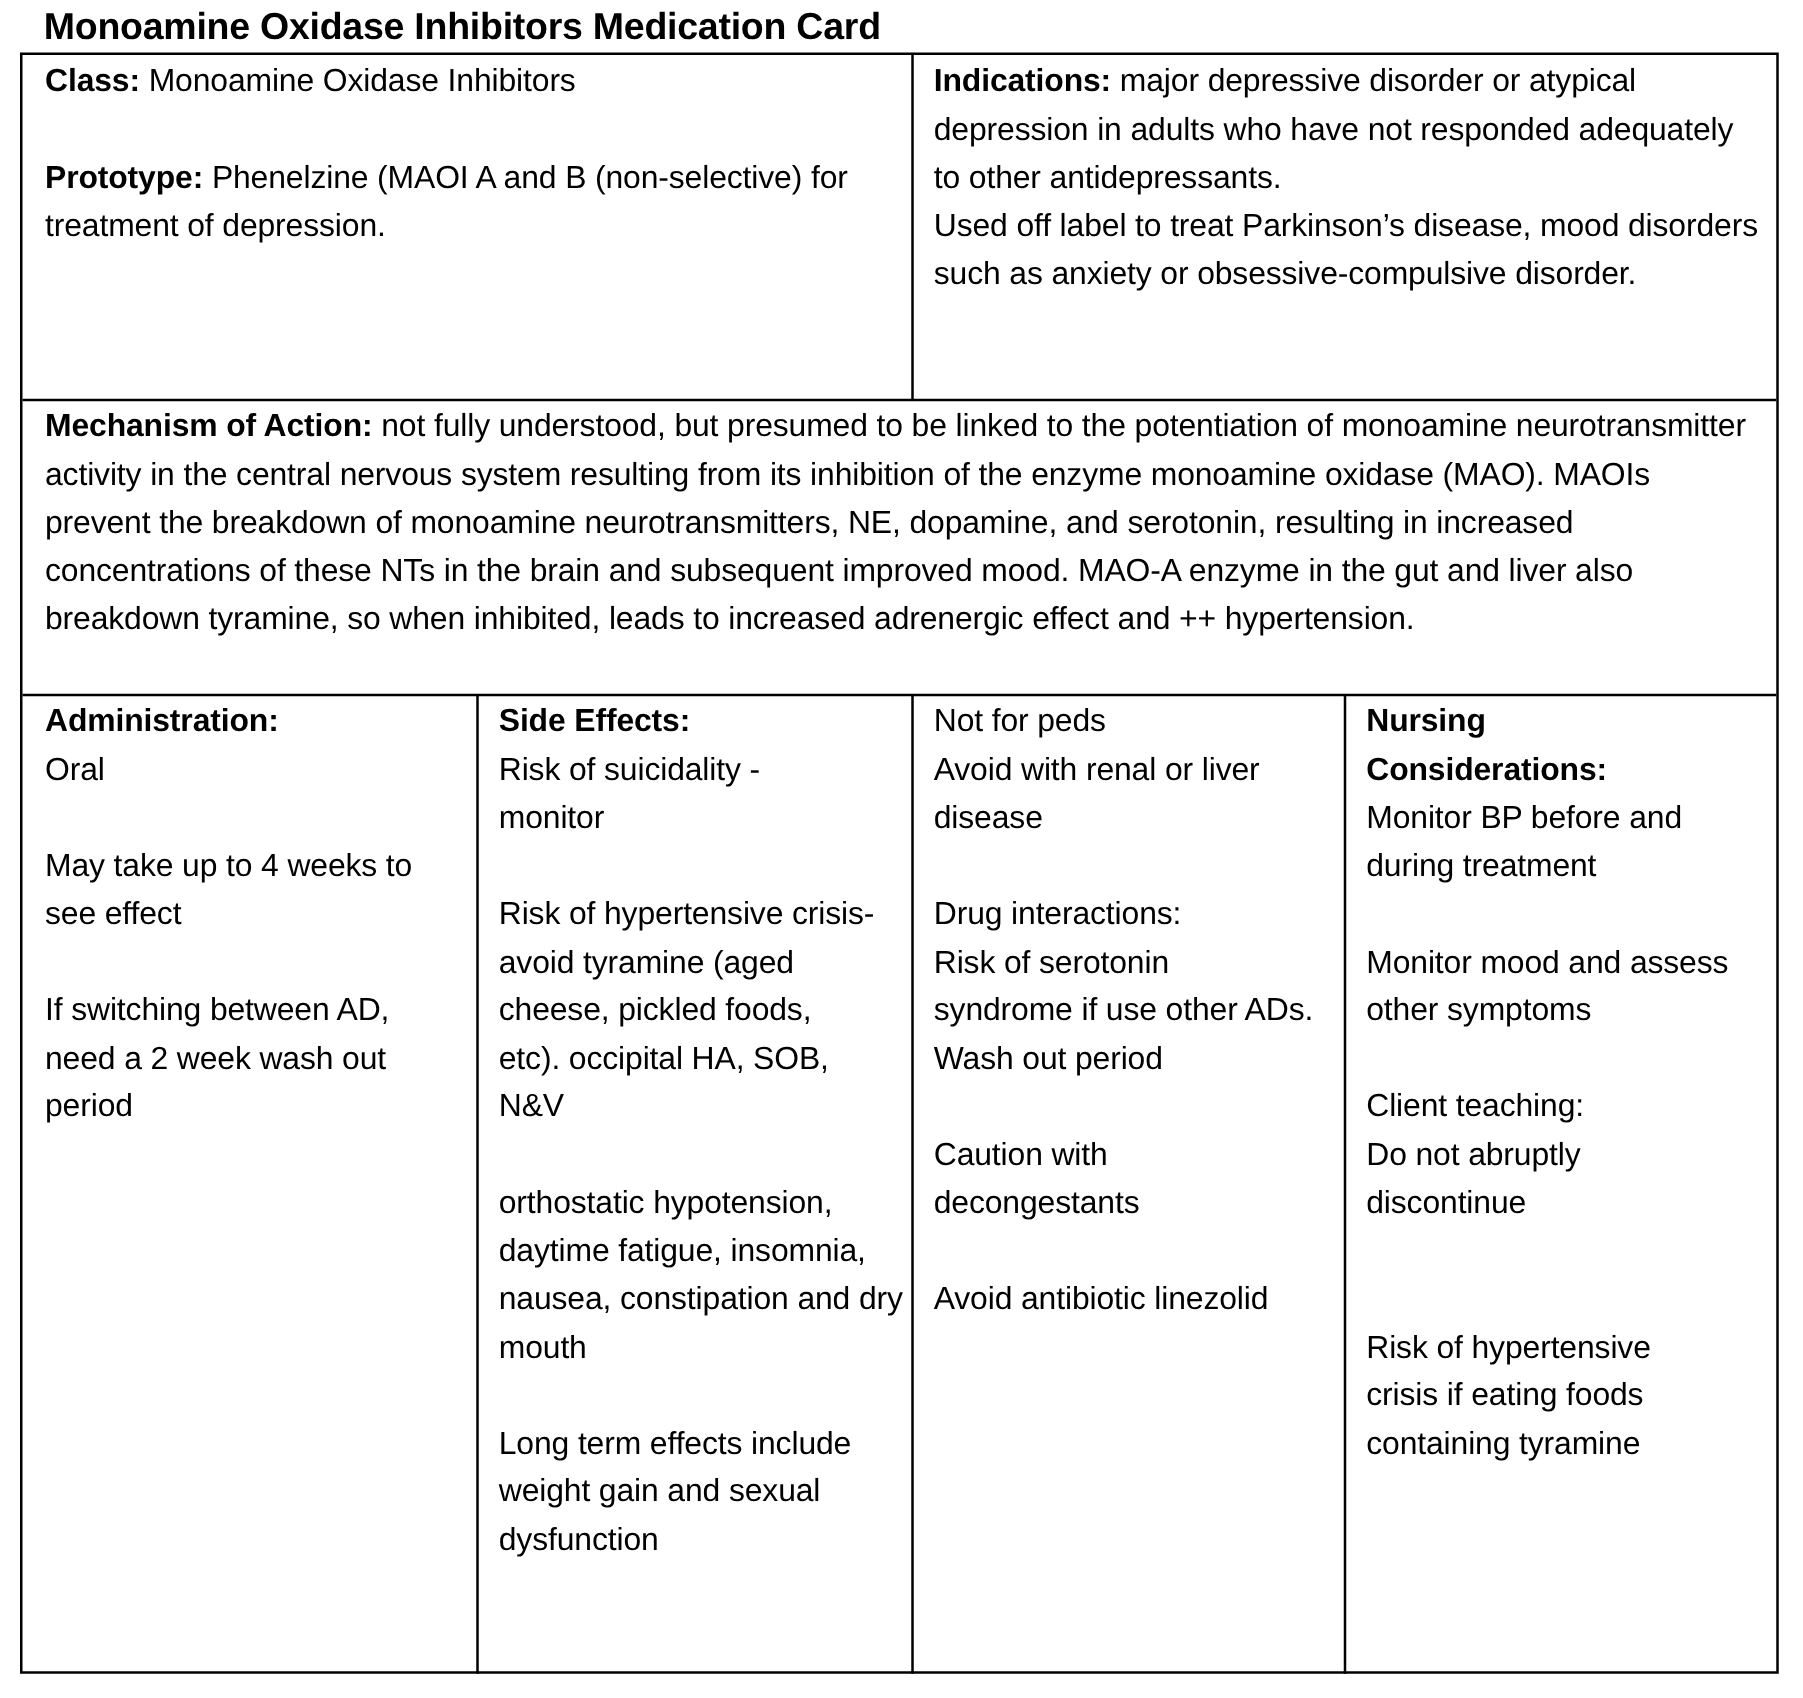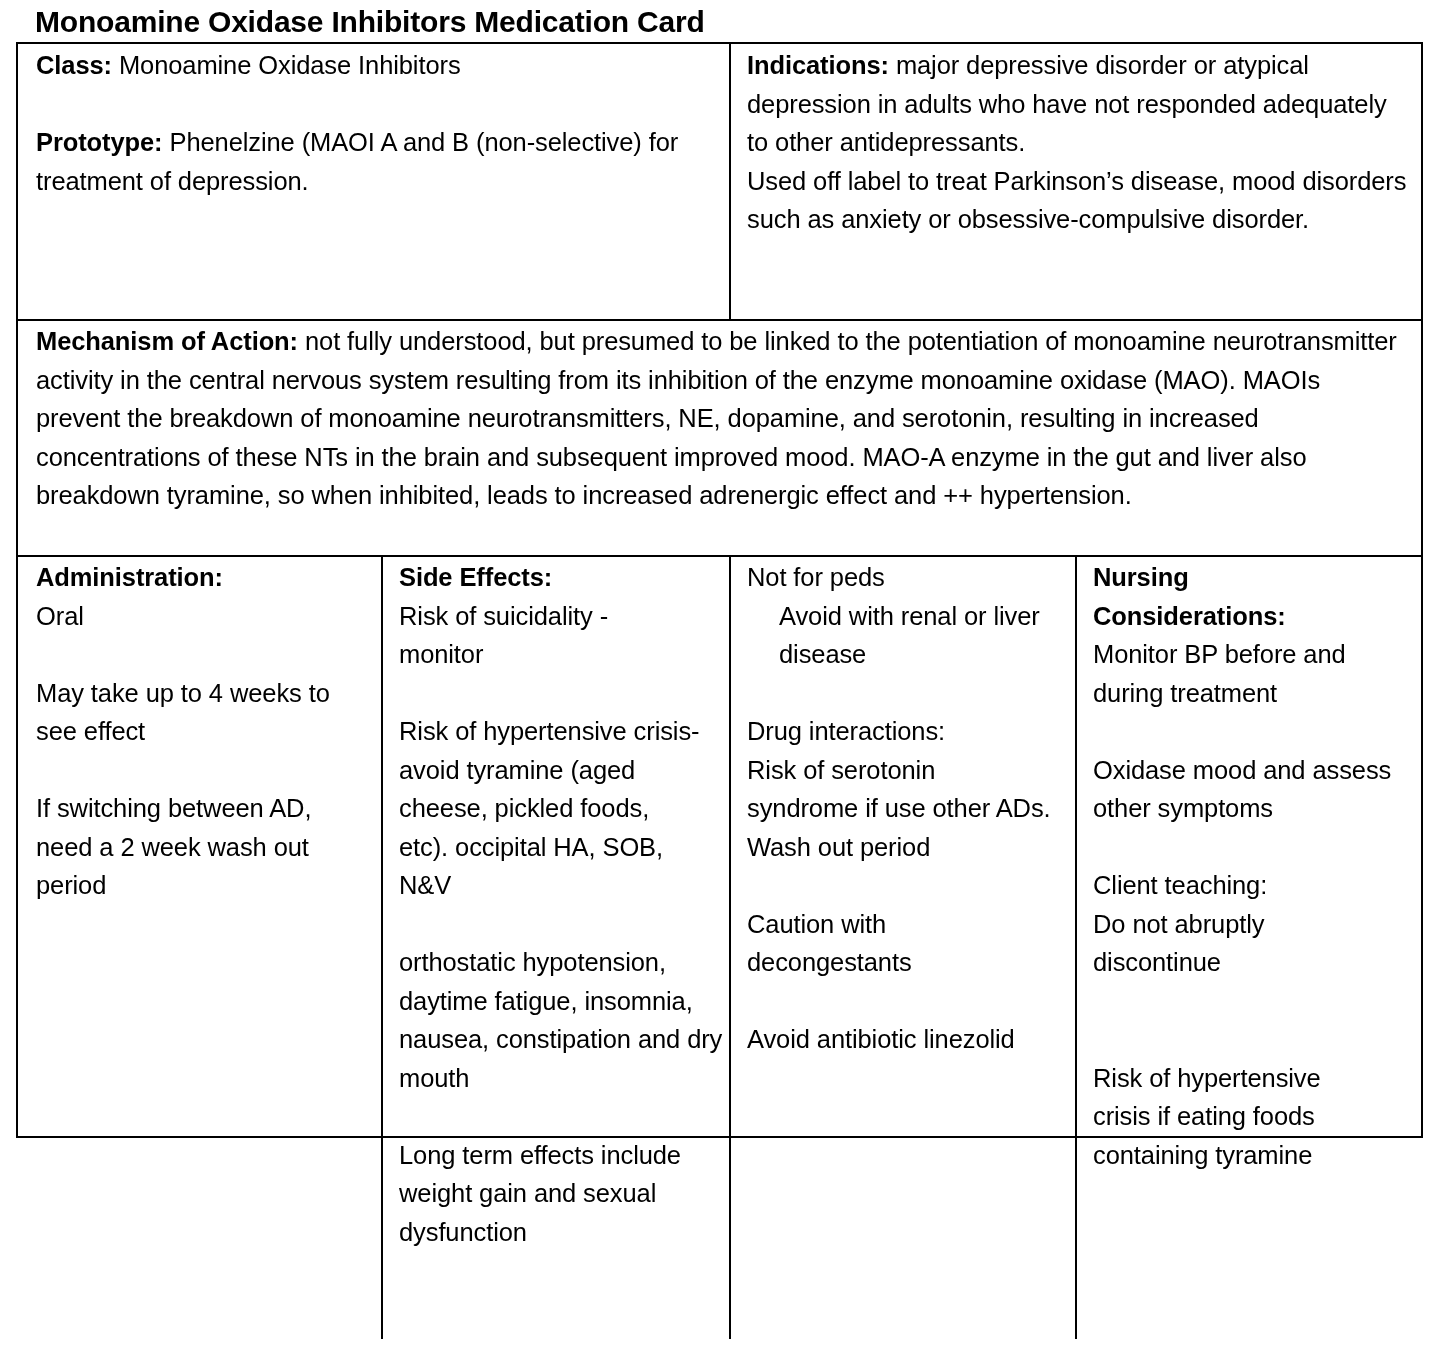--- a/index.html
+++ b/index.html
@@ -7,21 +7,21 @@
       width: 1442px; height: 1358px; position: relative; overflow: hidden;
       font-family: "Liberation Sans", sans-serif; color: #000;
     }
     .title {
       position: absolute; left: 35px; top: 4px;
       font-size: 30px; font-weight: bold; letter-spacing: -0.2px;
       line-height: 36px;
     }
     .tbl {
       position: absolute; left: 16px; top: 42px;
-      width: 1407px; height: 1096px;
+      width: 1407px; height: 1297px;
       border: 2px solid #000; box-sizing: border-box;
     }
     .cell {
       position: absolute; box-sizing: border-box;
       font-size: 25.5px; line-height: 38.5px;
       padding: 0 18px 0 18px;
       letter-spacing: -0.1px;
     }
     .vline, .hline { position: absolute; background: #000; }
     .hline { height: 2px; }
@@ -76,35 +76,35 @@
     <div class="gap"></div>
     <p style="padding-right:20px;">Risk of hypertensive crisis- avoid tyramine (aged cheese, pickled foods, etc). occipital HA, SOB, N&amp;V</p>
     <div class="gap"></div>
     <p>orthostatic hypotension, daytime fatigue, insomnia, nausea, constipation and dry mouth</p>
     <div class="gap"></div>
     <p style="padding-right:20px;">Long term effects include weight gain and sexual dysfunction</p>
   </div>
 
   <div class="cell" style="left:711px; top:514px; width:346px; padding-right:4px;">
     <p>Not for peds</p>
-    <p style="padding-right:10px;margin-left:32px;">Avoid with renal or liver disease</p>
+    <p style="padding-right:10px;">Avoid with renal or liver disease</p>
     <div class="gap"></div>
     <p>Drug interactions:</p>
     <p style="padding-right:20px;">Risk of serotonin syndrome if use other ADs. Wash out period</p>
     <div class="gap"></div>
     <p style="padding-right:80px;">Caution with decongestants</p>
     <div class="gap"></div>
     <p style="white-space:nowrap;">Avoid antibiotic linezolid</p>
   </div>
 
   <div class="cell" style="left:1057px; top:514px; width:346px; padding-right:18px;">
     <p style="padding-right:100px;"><b>Nursing Considerations:</b></p>
     <p style="padding-right:20px;">Monitor BP before and during treatment</p>
     <div class="gap"></div>
-    <p>Oxidase mood and assess other symptoms</p>
+    <p>Monitor mood and assess other symptoms</p>
     <div class="gap"></div>
     <p>Client teaching:</p>
     <p style="padding-right:60px;">Do not abruptly discontinue</p>
     <div class="gap"></div>
     <div class="gap"></div>
     <p style="padding-right:40px;">Risk of hypertensive crisis if eating foods containing tyramine</p>
   </div>
 </div>
 
 </body></html>

